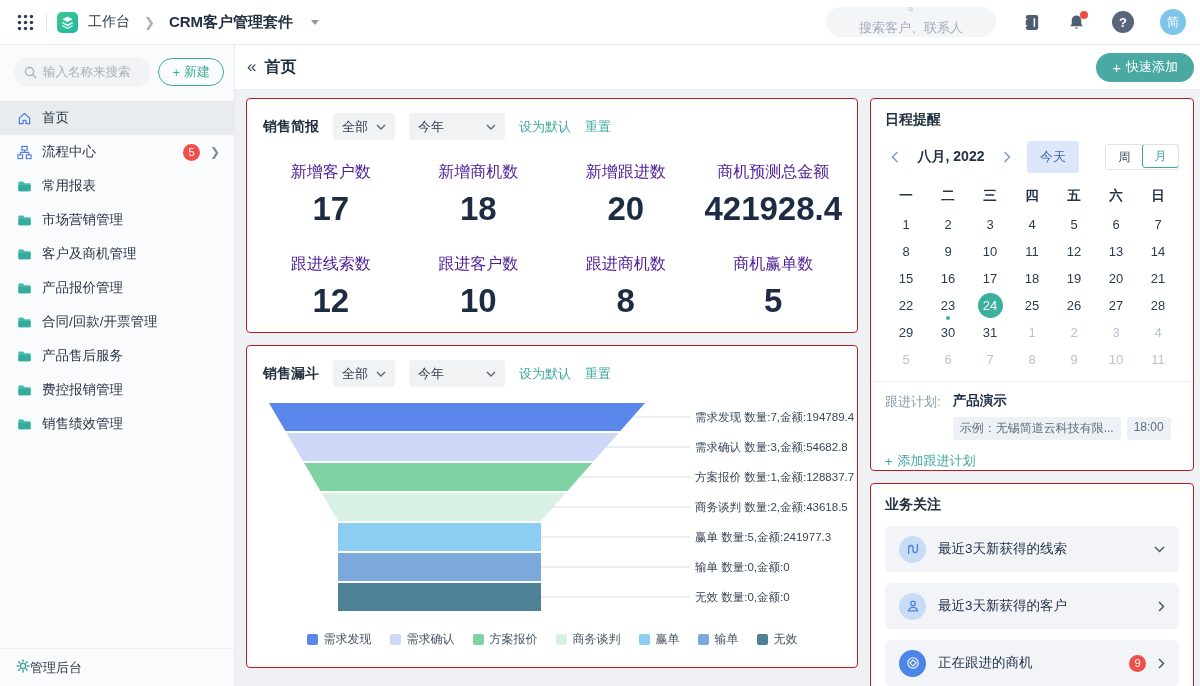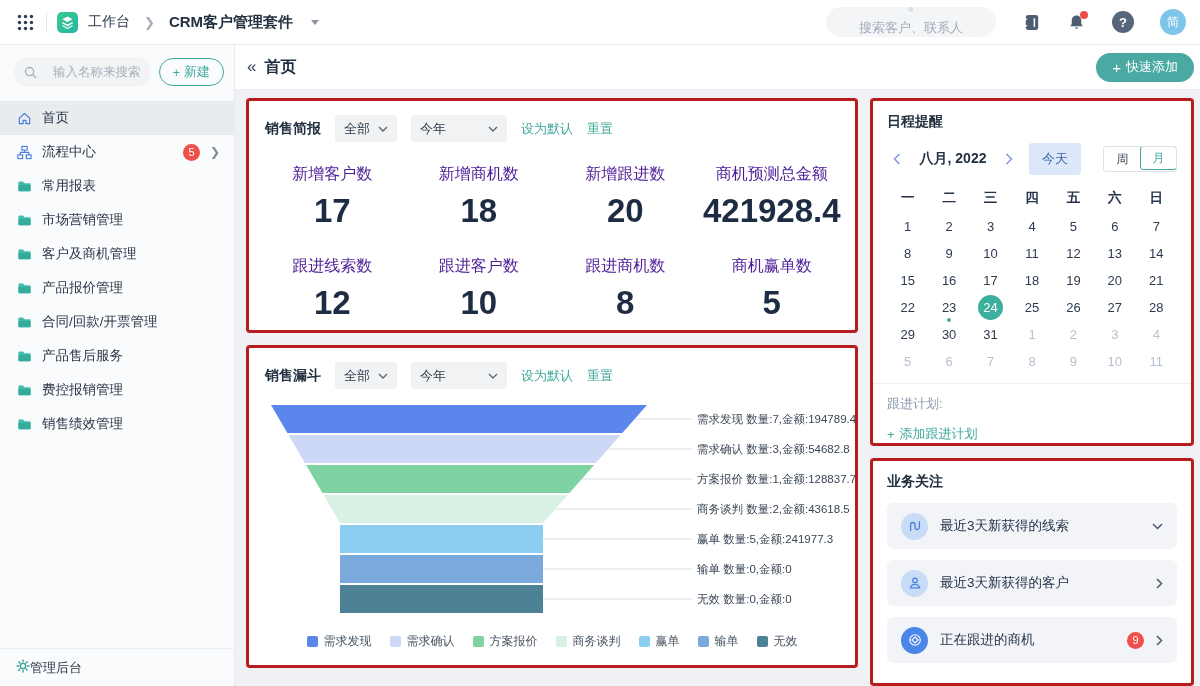--- a/index.html
+++ b/index.html
@@ -30,21 +30,21 @@
     font-size:12px; display:flex; align-items:center; justify-content:center; }
 
   
   .body-wrap { display:flex; height:641px; }
   .sidebar { width:235px; background:#fafbfc; border-right:1px solid #e7eaee; position:relative; }
   .main { flex:1; display:flex; flex-direction:column; }
 
   
   .side-top { display:flex; align-items:center; gap:8px; padding:12px 10px 12px 14px; }
   .side-search { flex:1; height:30px; background:#f1f3f5; border-radius:15px;
-    display:flex; align-items:center; gap:16px; padding:0 10px; }
+    display:flex; align-items:center; gap:6px; padding:0 10px; }
   .side-search span { font-size:12.5px; color:#a6b0bd; white-space:nowrap; }
   .new-btn { border:1px solid #3ea89d; color:#3ea89d; background:transparent; border-radius:14px;
     height:28px; padding:0 13px; font-size:13px; display:flex; align-items:center; gap:4px; cursor:pointer; white-space:nowrap; }
   .side-menu { margin-top:2px; }
   .side-item { height:34px; display:flex; align-items:center; gap:10px; padding:0 14px 0 16px;
     font-size:13.5px; color:#2b3648; cursor:pointer; }
   .side-item.active { background:#e9ecef; }
   .side-item .lbl { flex:1; white-space:nowrap; overflow:hidden; text-overflow:ellipsis; }
   .side-item .ico { width:16px; display:flex; align-items:center; justify-content:center; }
   .mini-badge { min-width:17px; height:17px; border-radius:9px; background:#f0504b; color:#fff;
@@ -59,21 +59,21 @@
   .collapse-btn { font-size:17px; color:#333f50; padding:0 8px; cursor:pointer; }
   .page-title { font-size:16px; font-weight:bold; color:#1f2d40; }
   .quick-add { margin-left:auto; background:#4aa9a2; color:#fff; border:none; border-radius:15px;
     height:29px; padding:0 16px; font-size:13px; display:flex; align-items:center; gap:5px; cursor:pointer; }
   .quick-add .plus { font-size:15px; }
 
   
   .content { flex:1; overflow:hidden; display:flex; gap:12px; padding:8px 6px 0 11px; }
   .col-left { width:612px; display:flex; flex-direction:column; gap:12px; }
   .col-right { width:324px; display:flex; flex-direction:column; gap:12px; }
-  .card { background:#fff; border:3px solid #b91c1c; border-radius:4px; }
+  .card { background:#fff; border:1px solid #b91c1c; border-radius:4px; }
 
   .card-head { display:flex; align-items:center; gap:14px; padding:14px 16px 0 16px; }
   .card-title { font-size:14px; font-weight:bold; color:#22303f; white-space:nowrap; }
   .filter-sel { background:#f0f2f4; border-radius:3px; height:27px; display:flex; align-items:center;
     gap:8px; padding:0 9px; font-size:13px; color:#2f3d4e; cursor:pointer; }
   .filter-sel.wide { width:96px; justify-content:space-between; }
   .tlink { font-size:13px; color:#3ea89d; cursor:pointer; white-space:nowrap; }
 
   
   .stats-grid { display:grid; grid-template-columns:repeat(4,1fr); row-gap:26px; padding:22px 10px 20px 10px; }
@@ -552,20 +552,27 @@
                 <div class="cell muted">7</div>
                 <div class="cell muted">8</div>
                 <div class="cell muted">9</div>
                 <div class="cell muted">10</div>
                 <div class="cell muted">11</div>
               </div>
             </div>
           <div class="sched-divider"></div>
           <div class="followup">
             <span class="fu-label">跟进计划:</span>
+            <div>
+              <div class="fu-title">产品演示</div>
+              <div class="fu-tags">
+                <span class="fu-tag">示例：无锡简道云科技有限...</span>
+                <span class="fu-tag">18:00</span>
+              </div>
+            </div>
           </div>
           <div class="add-link">
             <span>+</span>
             <span>添加跟进计划</span>
           </div>
         </section>
 
         <section class="card biz">
           <div class="card-title">业务关注</div>
           <div class="biz-items" id="biz-items">

